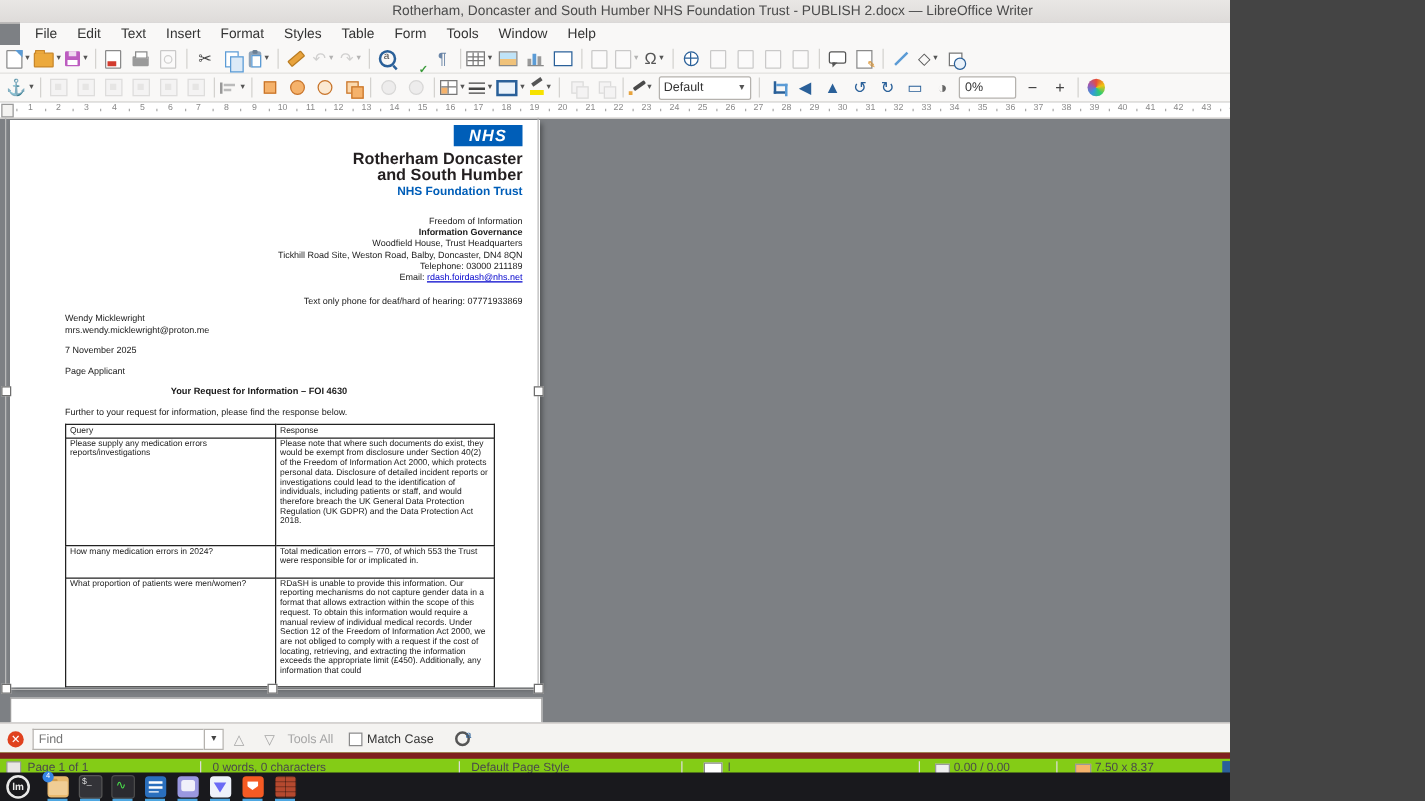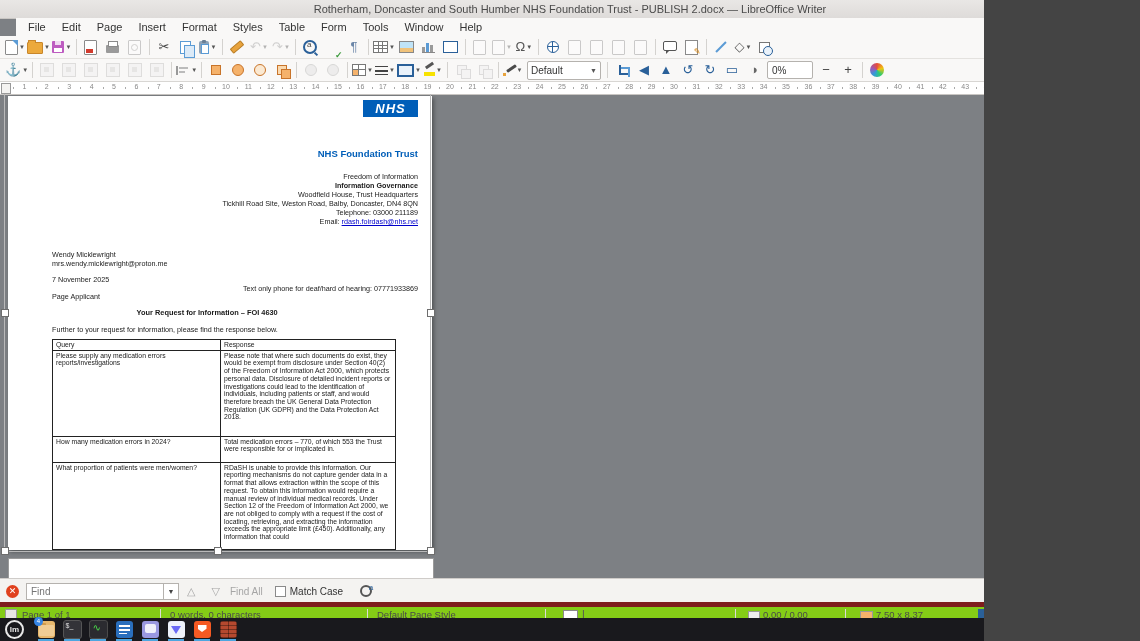--- a/index.html
+++ b/index.html
@@ -110,21 +110,21 @@
   .selline{position:absolute;background:#b9b9b9;}
   .handle{position:absolute;width:6px;height:6px;background:#fff;border:1px solid #6e6e6e;}
   
   .nhs-box{position:absolute;right:14px;top:4px;width:55px;height:17px;background:#005EB8;color:#fff;
     font-style:italic;font-weight:bold;font-size:13px;text-align:center;line-height:17px;letter-spacing:1px;}
   .org1{position:absolute;right:14px;top:24px;font-size:13px;font-weight:bold;color:#231f20;line-height:13px;text-align:right;}
   .org3{position:absolute;right:14px;top:52px;font-size:9.5px;font-weight:bold;color:#005EB8;text-align:right;}
   .addr{position:absolute;right:14px;top:76px;text-align:right;font-size:7.2px;line-height:9px;color:#1a1a1a;}
   .addr .b{font-weight:bold;}
   .addr .lnk{color:#0000cc;text-decoration:underline;}
-  .deaf{position:absolute;right:14px;top:140px;font-size:7.2px;color:#1a1a1a;margin-top:48px;}
+  .deaf{position:absolute;right:14px;top:140px;font-size:7.2px;color:#1a1a1a;}
   .lblock{position:absolute;left:44px;top:155px;font-size:7.2px;line-height:8.5px;color:#1a1a1a;}
   .lblock .gap{height:8px;}
   .subject{font-weight:bold;font-size:7.4px;text-align:right;}
   .foi-table{position:absolute;left:44px;top:243px;width:343px;border-collapse:collapse;table-layout:fixed;
     font-size:6.8px;line-height:7.7px;color:#1a1a1a;}
   .foi-table th,.foi-table td{border:1px solid #222;padding:1px 3px;vertical-align:top;text-align:left;font-weight:normal;overflow:hidden;}
   .foi-table th{height:7px;}
   .rh1 td{height:83px;}
   .rh2 td{height:23px;}
   .rh3 td{height:84px;}
@@ -222,21 +222,21 @@
     <span class="winbtns">
       <span class="winbtn">–</span>
       <span class="winbtn">▢</span>
       <span class="winbtn">✕</span>
     </span>
   </div>
 
   <div class="menubar" id="menubar">
       <span class="menu-item">File</span>
       <span class="menu-item">Edit</span>
-      <span class="menu-item">Page</span>
+      <span class="menu-item">Text</span>
       <span class="menu-item">Insert</span>
       <span class="menu-item">Format</span>
       <span class="menu-item">Styles</span>
       <span class="menu-item">Table</span>
       <span class="menu-item">Form</span>
       <span class="menu-item">Tools</span>
       <span class="menu-item">Window</span>
       <span class="menu-item">Help</span>
     </div>
 
@@ -574,20 +574,24 @@
       <span class="rtick" style="left: 1021.2px;"></span>
       <span class="rnum" style="left: 1054.8px;">47</span>
       <span class="rtick" style="left: 1043.6px;"></span>
       <span class="rnum" style="left: 1077.2px;">48</span>
       <span class="rtick" style="left: 1066px;"></span>
     </div>
 
   <div class="docarea">
     <div class="page">
       <div class="nhs-box">NHS</div>
+      <div class="org1">
+        <div>Rotherham Doncaster</div>
+        <div>and South Humber</div>
+      </div>
       <div class="org3">NHS Foundation Trust</div>
       <div class="addr" id="addr">
           <div>Freedom of Information</div>
           <div class="b">Information Governance</div>
           <div>Woodfield House, Trust Headquarters</div>
           <div>Tickhill Road Site, Weston Road, Balby, Doncaster, DN4 8QN</div>
           <div>Telephone: 03000 211189</div>
           <div>Email: <span class="lnk">rdash.foirdash@nhs.net</span></div>
         </div>
       <div class="deaf">Text only phone for deaf/hard of hearing: 07771933869</div>
@@ -673,21 +677,21 @@
         <span class="sb-a11y"></span>
       </div>
     </div>
 
   <div class="findbar">
     <span class="fb-close">✕</span>
     <input class="fb-input" placeholder="Find" style="">
     <span class="fb-drop">▼</span>
     <span class="fb-arrow">△</span>
     <span class="fb-arrow">▽</span>
-    <span class="fb-findall">Find All</span>
+    <span class="fb-findall">Tools All</span>
     <span class="fb-check"></span>
     <span class="fb-mc">Match Case</span>
     <span class="fb-fr"></span>
   </div>
 
   <div class="statusbar">
     <span class="savedoc"></span>
     <span class="sb-it" style="left:22px">Page 1 of 1</span>
     <span class="sb-sep" style="left:160px"></span>
     <span class="sb-it" style="left:170px">0 words, 0 characters</span>

